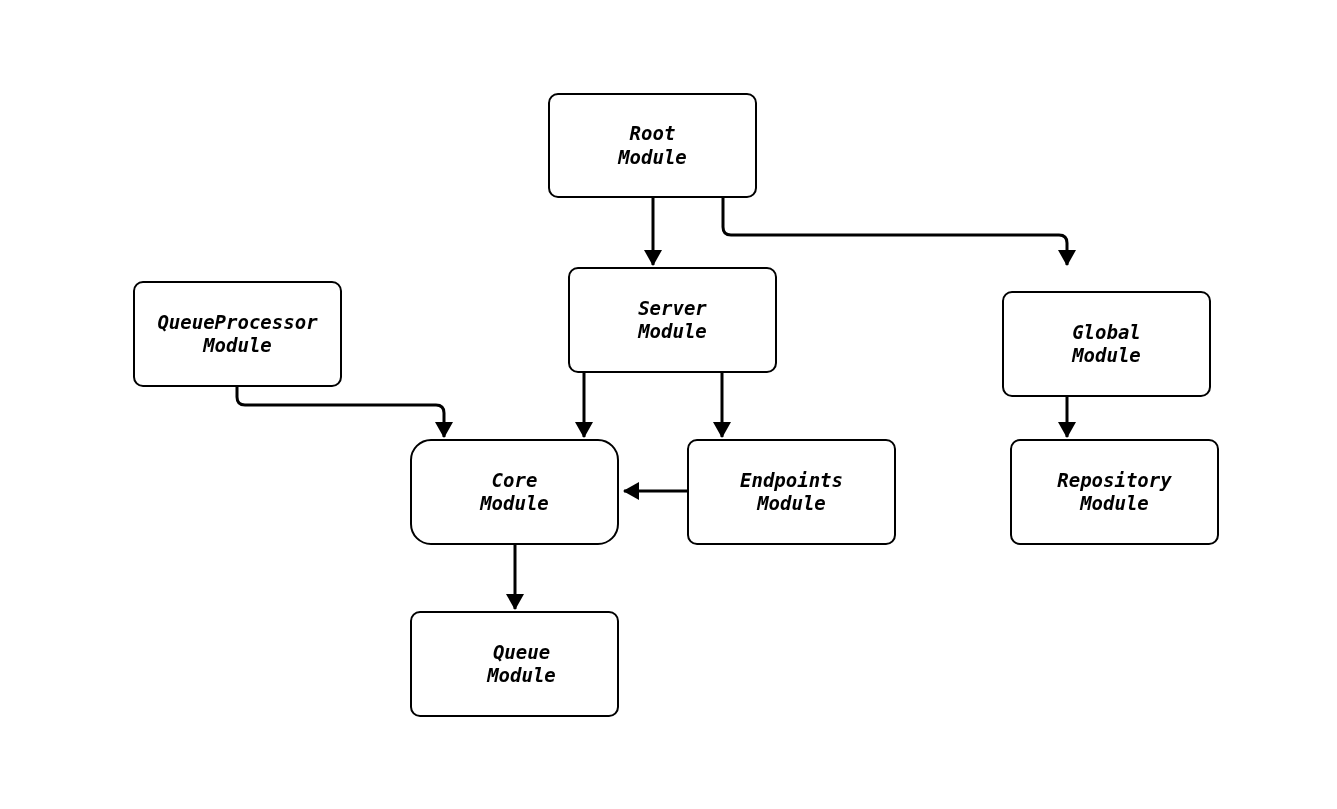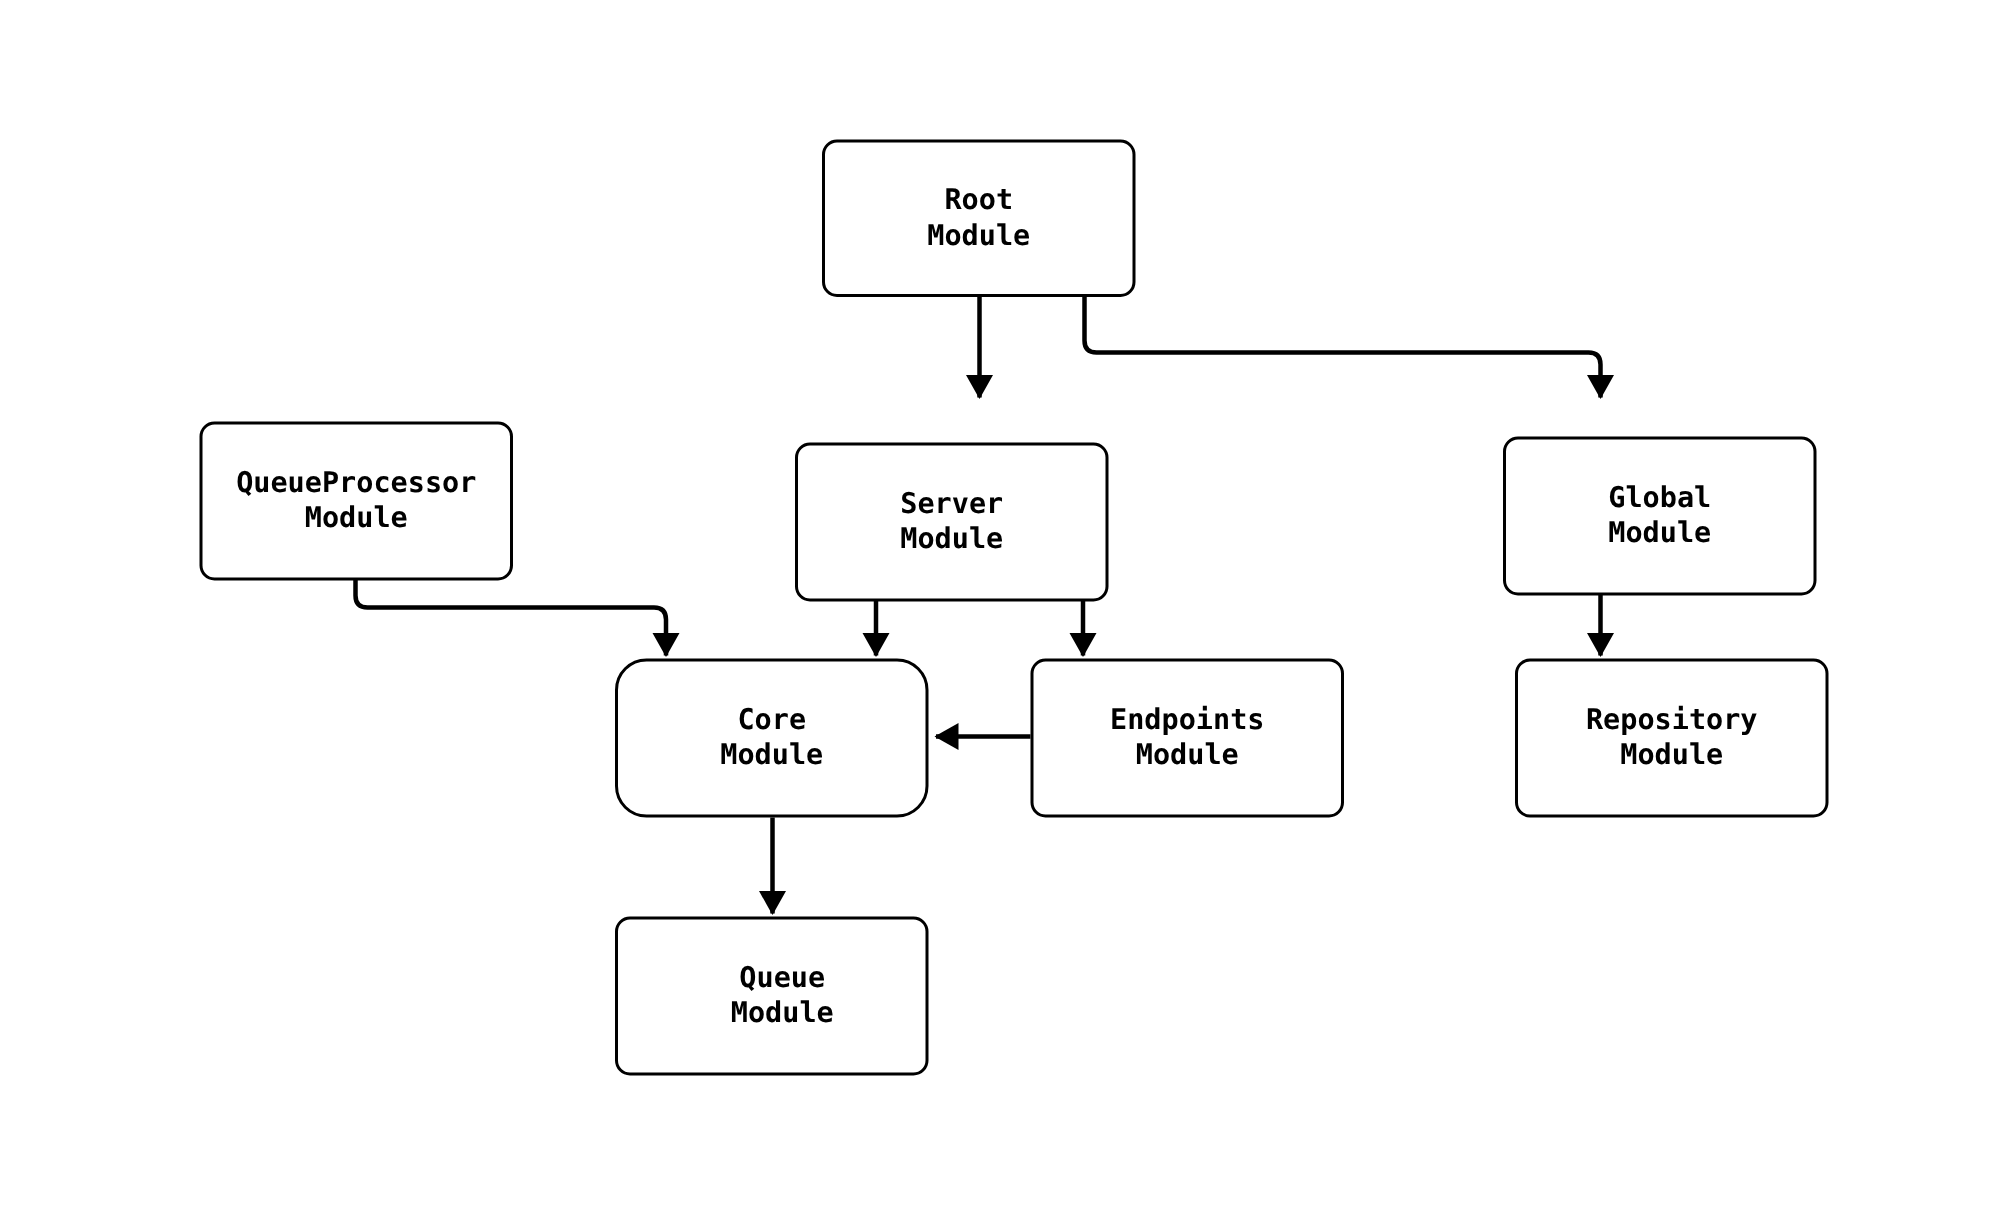--- a/index.html
+++ b/index.html
@@ -7,20 +7,21 @@
     padding: 0;
     background: #ffffff;
   }
   .canvas {
     position: relative;
     width: 1337px;
     height: 809px;
     background: var(--background, #ffffff);
     overflow: hidden;
     font-family: "DejaVu Sans Mono", "Liberation Mono", monospace;
+    font-style: italic;
   }
   .edges {
     position: absolute;
     left: 0;
     top: 0;
     width: 1337px;
     height: 809px;
   }
   .edges path.edge {
     fill: none;
@@ -41,21 +42,21 @@
     justify-content: center;
     text-align: center;
     white-space: pre-line;
     font-weight: bold;
     font-size: 19px;
     line-height: 1.22;
     color: var(--node-text, #000000);
   }
   .node-root        { left: 548px; top: 93px;  height: 105px; }
   .node-queueproc   { left: 133px; top: 267px; margin-top: 14px; }
-  .node-server      { left: 530px; top: 267px; margin-top: 28px; }
+  .node-server      { left: 568px; top: 267px; }
   .node-global      { left: 1002px; top: 267px; margin-top: 24px; }
   .node-core        { left: 410px; top: 439px; border-radius: 21px; }
   .node-endpoints   { left: 687px; top: 439px; }
   .node-repository  { left: 963px; top: 439px; margin-left: 47px; }
   .node-queue       { left: 410px; top: 611px; padding-left: 14px; }
 </style>
 </head>
 <body>
 
 <div class="canvas">

